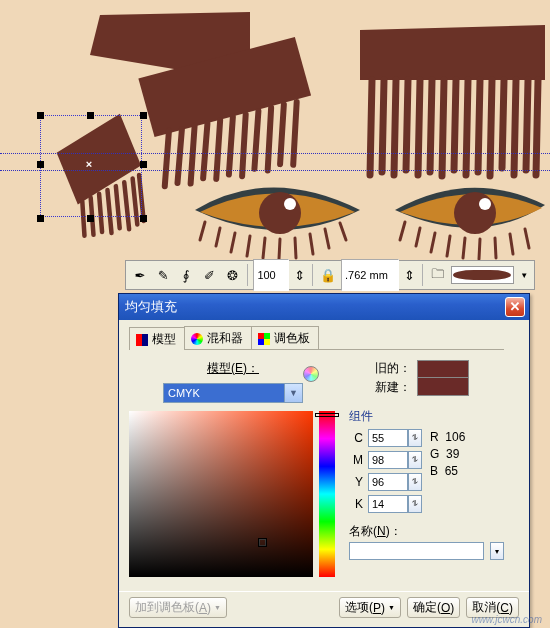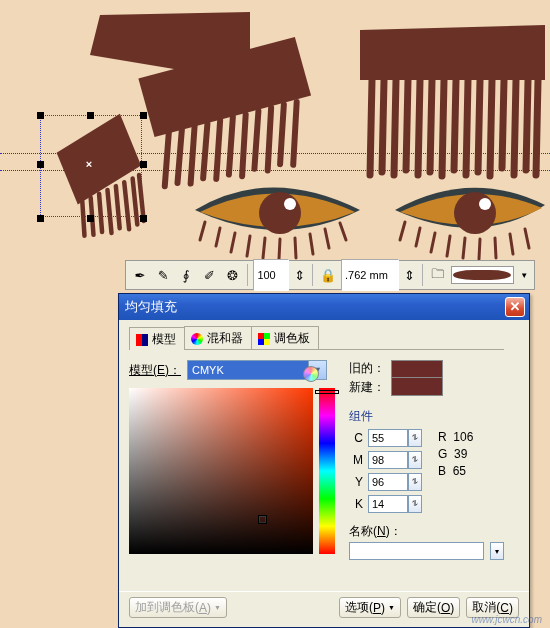--- a/index.html
+++ b/index.html
@@ -26,42 +26,42 @@
   .tab { display: flex; align-items: center; gap: 4px; padding: 3px 8px 2px 6px; font-size: 12px; border: 1px solid #aca899; border-bottom: none; background: #EFEDDE; margin-right: -1px; cursor: pointer; position: relative; }
   .tab.active { background: #EFEDDE; z-index: 2; top: 1px; }
   .tab .tabicon { width: 12px; height: 12px; }
   .tabicon.model { background: linear-gradient(to right, #ff0000 0%, #ff0000 50%, #000080 50%, #000080 100%); }
   .tabicon.mixer { background: conic-gradient(#ff0000,#ffff00,#00ff00,#00ffff,#0000ff,#ff00ff,#ff0000); border-radius: 50%; }
   .tabicon.palette { background: #fff; display: grid; grid-template-columns: 1fr 1fr; grid-template-rows: 1fr 1fr; }
   .tabicon.palette span:nth-child(1){background:#f00} .tabicon.palette span:nth-child(2){background:#0f0} .tabicon.palette span:nth-child(3){background:#00f} .tabicon.palette span:nth-child(4){background:#ff0}
   .content { display: flex; padding-top: 10px; gap: 12px; }
   .left { width: 228px; }
   .right { flex: 1; font-size: 12px; }
-  .model-row { display: flex; align-items: center; gap: 6px; font-size: 12px; margin-bottom: 8px; }
+  .model-row { display: flex; align-items: center; gap: 6px; font-size: 12px; margin-bottom: 8px; flex-direction: column; }
   .model-row label span { text-decoration: underline; }
   .combo { background: #3B6ED1; color: #fff; height: 20px; border: 1px solid #7F9DB9; display: flex; align-items: center; padding: 0 4px; font-size: 11px; width: 140px; position: relative; cursor: pointer; }
   .combo .dd { position: absolute; right: 0; top: 0; width: 18px; height: 100%; background: linear-gradient(#CFE3FF,#A9C7F5); border-left: 1px solid #7F9DB9; display: flex; align-items: center; justify-content: center; color: #4D6185; font-size: 9px; }
   .ref-pick { position: absolute; right: 18px; top: 6px; width: 16px; height: 16px; border: 1px solid #888; background: conic-gradient(#f88,#ff8,#8f8,#8ff,#88f,#f8f,#f88); border-radius: 50%; cursor: pointer; }
   .color-picker { display: flex; gap: 6px; }
   .color-field { width: 184px; height: 166px; position: relative; background: linear-gradient(to right, #fff, #ff3800); }
   .color-field::after { content: ""; position: absolute; inset: 0; background: linear-gradient(to top, #000, transparent); }
   .cf-cursor { position: absolute; width: 7px; height: 7px; border: 1px solid #fff; outline: 1px solid #000; }
   .hue-strip { width: 16px; height: 166px; background: linear-gradient(to bottom,#ff0000,#ff00ff,#0000ff,#00ffff,#00ff00,#ffff00,#ff0000); position: relative; }
   .hue-cursor { position: absolute; left: -4px; width: 24px; height: 4px; border: 1px solid #000; background: transparent; }
   .section-h { color: #1F3A93; font-size: 12px; margin-bottom: 4px; }
   .swpair { display: flex; flex-direction: column; align-items: flex-start; font-size: 12px; }
-  .swatch-row { display: flex; align-items: center; gap: 6px; margin-bottom: 2px; }
+  .swatch-row { display: flex; align-items: center; gap: 6px; margin-bottom: 2px; margin-left: 26px; }
   .swatch { width: 52px; height: 18px; background: #6A2A28; border: 1px solid #888; }
   .comp { margin-top: 10px; }
   .comp-row { display: flex; align-items: center; gap: 5px; margin-bottom: 4px; font-size: 12px; }
   .comp-row label { width: 14px; text-align: right; }
   .spin { display: flex; }
   .spin-input { width: 40px; height: 18px; border: 1px solid #7F9DB9; background: #fff; font-size: 11px; padding: 0 3px; }
   .spin-btn { width: 14px; height: 18px; background: linear-gradient(#fff,#dfe8f6); border: 1px solid #7F9DB9; display: flex; align-items: center; justify-content: center; font-size: 8px; cursor: pointer; }
-  .rgb { margin-left: 16px; line-height: 17px; font-size: 12px; }
+  .rgb { margin-left: 8px; line-height: 17px; font-size: 12px; }
   .name-row { display: flex; align-items: center; gap: 6px; font-size: 12px; margin-top: 6px; }
   .name-row input { flex: 1; height: 18px; border: 1px solid #7F9DB9; background: #fff; font-size: 11px; padding: 0 3px; }
   .dialog-buttons { position: absolute; left: 0; bottom: 4px; width: 100%; height: 32px; border-top: 1px solid #fff; display: flex; align-items: center; padding: 0 10px; gap: 6px; background: #EFEDDE; }
   .dbtn { height: 21px; background: linear-gradient(#fff,#ECE9D8); border: 1px solid #aca899; border-radius: 3px; font-size: 12px; padding: 0 5px; display: flex; align-items: center; cursor: pointer; }
   .dbtn .ul { text-decoration: underline; }
   .dbtn.disabled { color: #A0A0A0; }
   .dbtn .dcarat { font-size: 7px; margin-left: 3px; }
   .flex-spacer { flex: 1; }
   .watermark { position: absolute; right: 8px; bottom: 3px; font-size: 10px; color: rgba(40,80,160,.5); font-style: italic; }
 </style>

